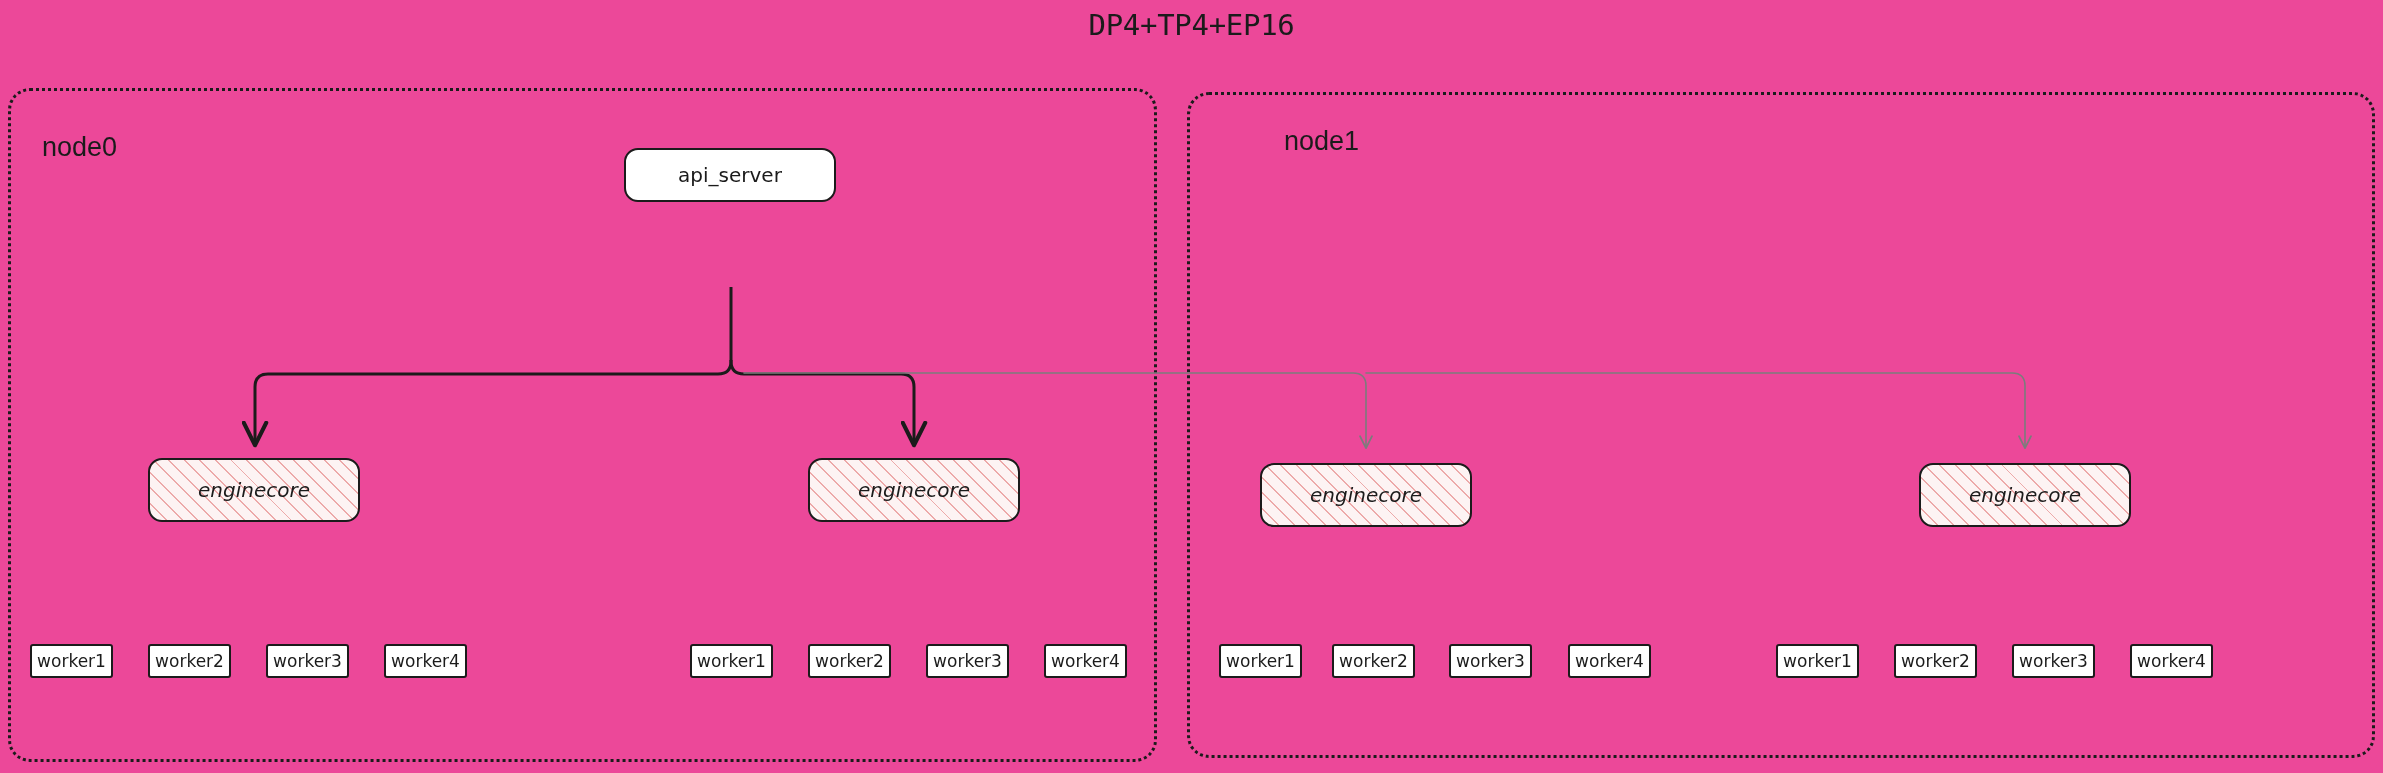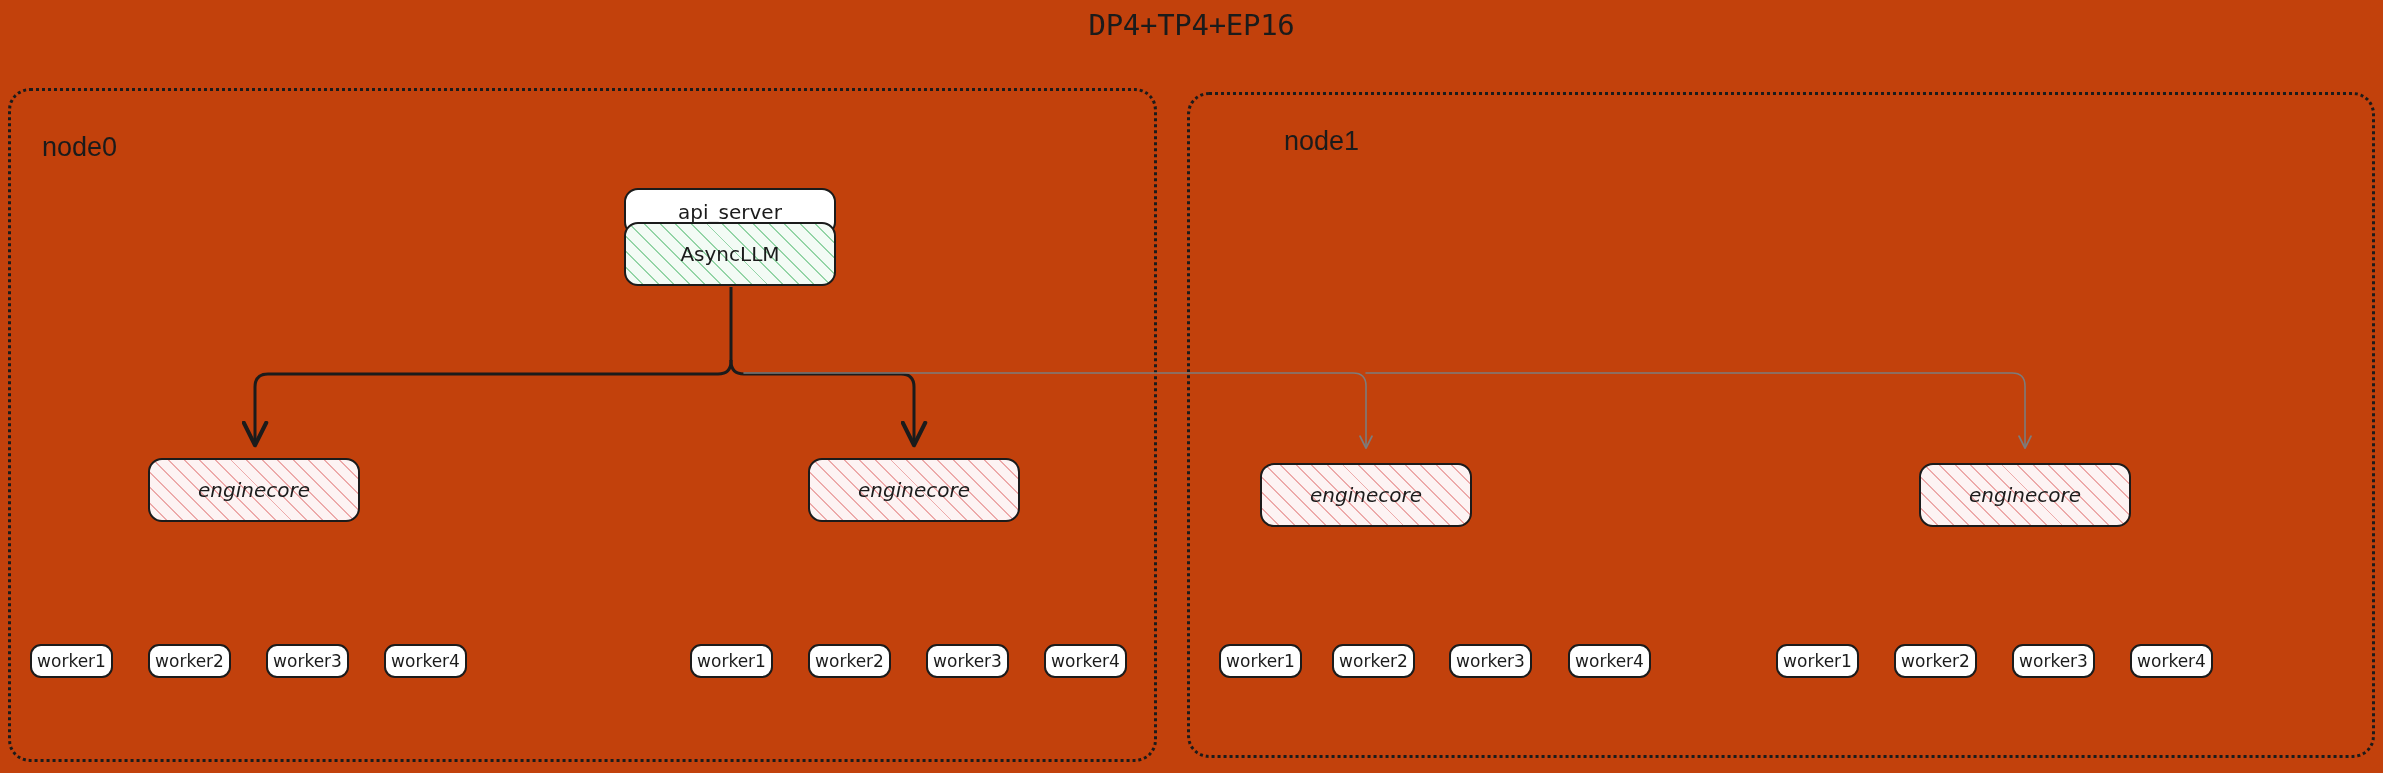--- a/index.html
+++ b/index.html
@@ -7,21 +7,21 @@
     padding: 0;
     background: #ffffff;
   }
   body {
     font-family: "DejaVu Sans", sans-serif;
   }
   #canvas {
     position: relative;
     width: 2383px;
     height: 773px;
-    background: #c2410c;
+    background: #ec4899;
     overflow: hidden;
   }
   #diagram-title {
     position: absolute;
     left: 0;
     top: 8px;
     width: 2383px;
     text-align: center;
     font-family: "DejaVu Sans Mono", monospace;
     font-size: 29px;
@@ -78,21 +78,21 @@
   }
   .proc-box .boxlabel {
     position: relative;
     z-index: 2;
     background: transparent;
   }
   .worker-box {
     position: absolute;
     box-sizing: border-box;
     border: 2.5px solid #1b1b1b;
-    border-radius: 11px;
+    border-radius: 3px;
     display: flex;
     align-items: center;
     justify-content: center;
     font-size: 17px;
     color: #1b1b1b;
     background: #ffffff;
     height: 34px;
     z-index: 5;
   }
   #edges {
@@ -139,25 +139,22 @@
     </g>
 
     <g>
       <path d="M 1366 373 L 2012 373 Q 2025 373 2025 386 L 2025 447" fill="none" stroke="#7c7c7c" stroke-width="1.6" stroke-linecap="round" stroke-linejoin="round" marker-end="url(#arrowRemote)"></path>
     </g>
   </svg>
 
   <div class="node-group" style="left:8px; top:88px; width:1149px; height:674px;"></div>
   <div class="node-label" style="left:42px; top:132px;">node0</div>
 
-  <div class="proc-box" style="left:624px; top:148px; width:212px; height:48px;margin-top:40px;">
+  <div class="proc-box" style="left:624px; top:148px; width:212px; height:54px;">
     <span class="boxlabel">api_server</span>
-  </div>
-  <div class="proc-box hatch-green" style="left:624px; top:222px; width:212px; height:64px;">
-    <span class="boxlabel">AsyncLLM</span>
   </div>
 
   <div class="proc-box hatch-red" style="left:148px; top:458px; width:212px; height:64px;">
     <span class="boxlabel">enginecore</span>
   </div>
   <div class="proc-box hatch-red" style="left:808px; top:458px; width:212px; height:64px;">
     <span class="boxlabel">enginecore</span>
   </div>
 
   <div class="worker-box" style="left:30px; top:644px; width:83px;">

